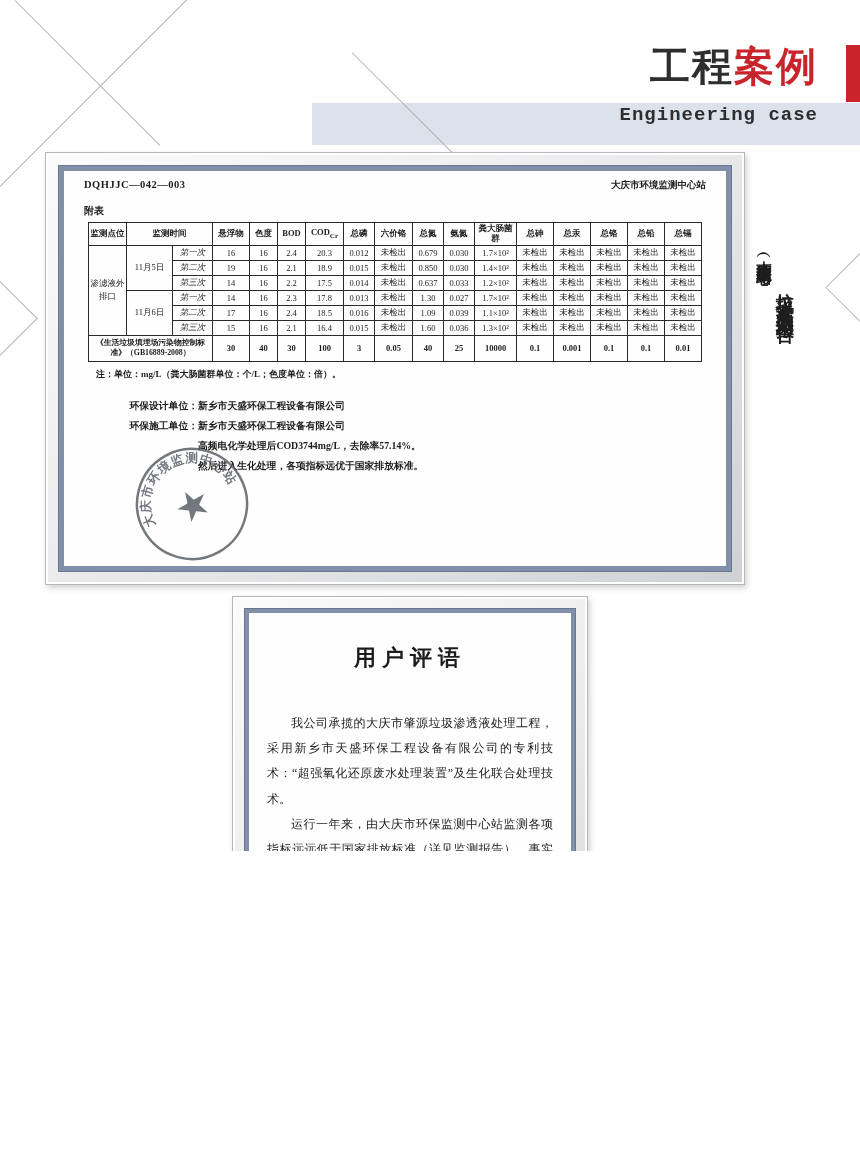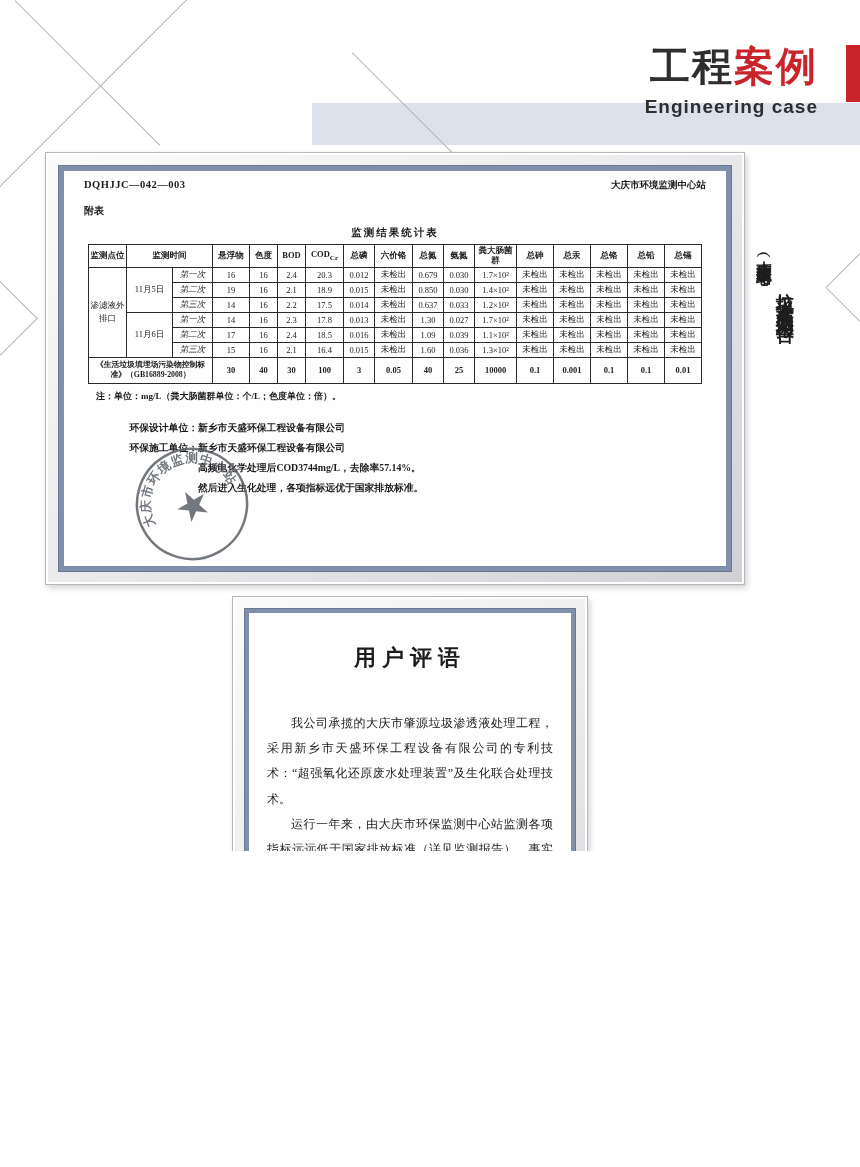--- a/index.html
+++ b/index.html
@@ -9,21 +9,21 @@
   
   .diag { position:absolute; height:1px; background:#b3b3b6; transform-origin:left center; }
   .band { position:absolute; left:312px; top:103px; width:548px; height:42px; background:#dbe2ec; }
   .red-bar { position:absolute; right:0; top:45px; width:14px; height:57px; background:#c9242b; }
 
   
   .hdr { position:absolute; right:42px; top:44px; text-align:right; }
   .hdr-title { font-size:40px; font-weight:700; letter-spacing:2px; line-height:1.1; }
   .hdr-title .blk { color:#2e2e30; }
   .hdr-title .red { color:#c9242b; }
-  .hdr-sub { font-size:19px; font-weight:700; color:#2e2e30; letter-spacing:1px; margin-top:8px; }
+  .hdr-sub { font-size:19px; font-weight:700; color:#2e2e30; letter-spacing:1px; margin-top:16px;font-family:Liberation Mono, monospace; }
 
   
   .frame { position:absolute; background:linear-gradient(145deg,#fbfbfb 0%,#ececee 45%,#cfd1d5 100%);
            border:1px solid #b5b7ba; box-shadow:2px 3px 6px rgba(0,0,0,.18), inset 0 0 0 2px #fff; }
   .frame1 { left:45px; top:152px; width:700px; height:433px; }
   .frame2 { left:232px; top:596px; width:356px; height:498px; }
   .frame-inner { position:absolute; border:5px solid #8090aa; outline:1px solid #69778f; background:#fdfdfd;padding-left:48px; }
   .frame1 .frame-inner { inset:13px; }
   .frame2 .frame-inner { inset:12px; border-width:4px; }
   .paper { position:absolute; inset:0; overflow:hidden; background:#fefefe; color:#1c1c1c;
@@ -101,21 +101,20 @@
   </div>
 
   <div class="frame frame1">
     <div class="frame-inner">
       <div class="paper p1">
         <div class="p1-top">
           <span class="doc-no">DQHJJC—042—003</span>
           <span class="org">大庆市环境监测中心站</span>
         </div>
         <div class="appendix">附表</div>
-        <div class="tbl-title">监测结果统计表</div>
         <table class="report">
             <tbody>
               <tr>
                 <th class="c-site">监测点位</th>
                 <th class="c-time" colspan="2">监测时间</th>
                 <th class="w36">悬浮物</th>
                 <th class="w28">色度</th>
                 <th class="w28">BOD</th>
                 <th class="w38">COD<sub>Cr</sub></th>
                 <th class="w30">总磷</th>

